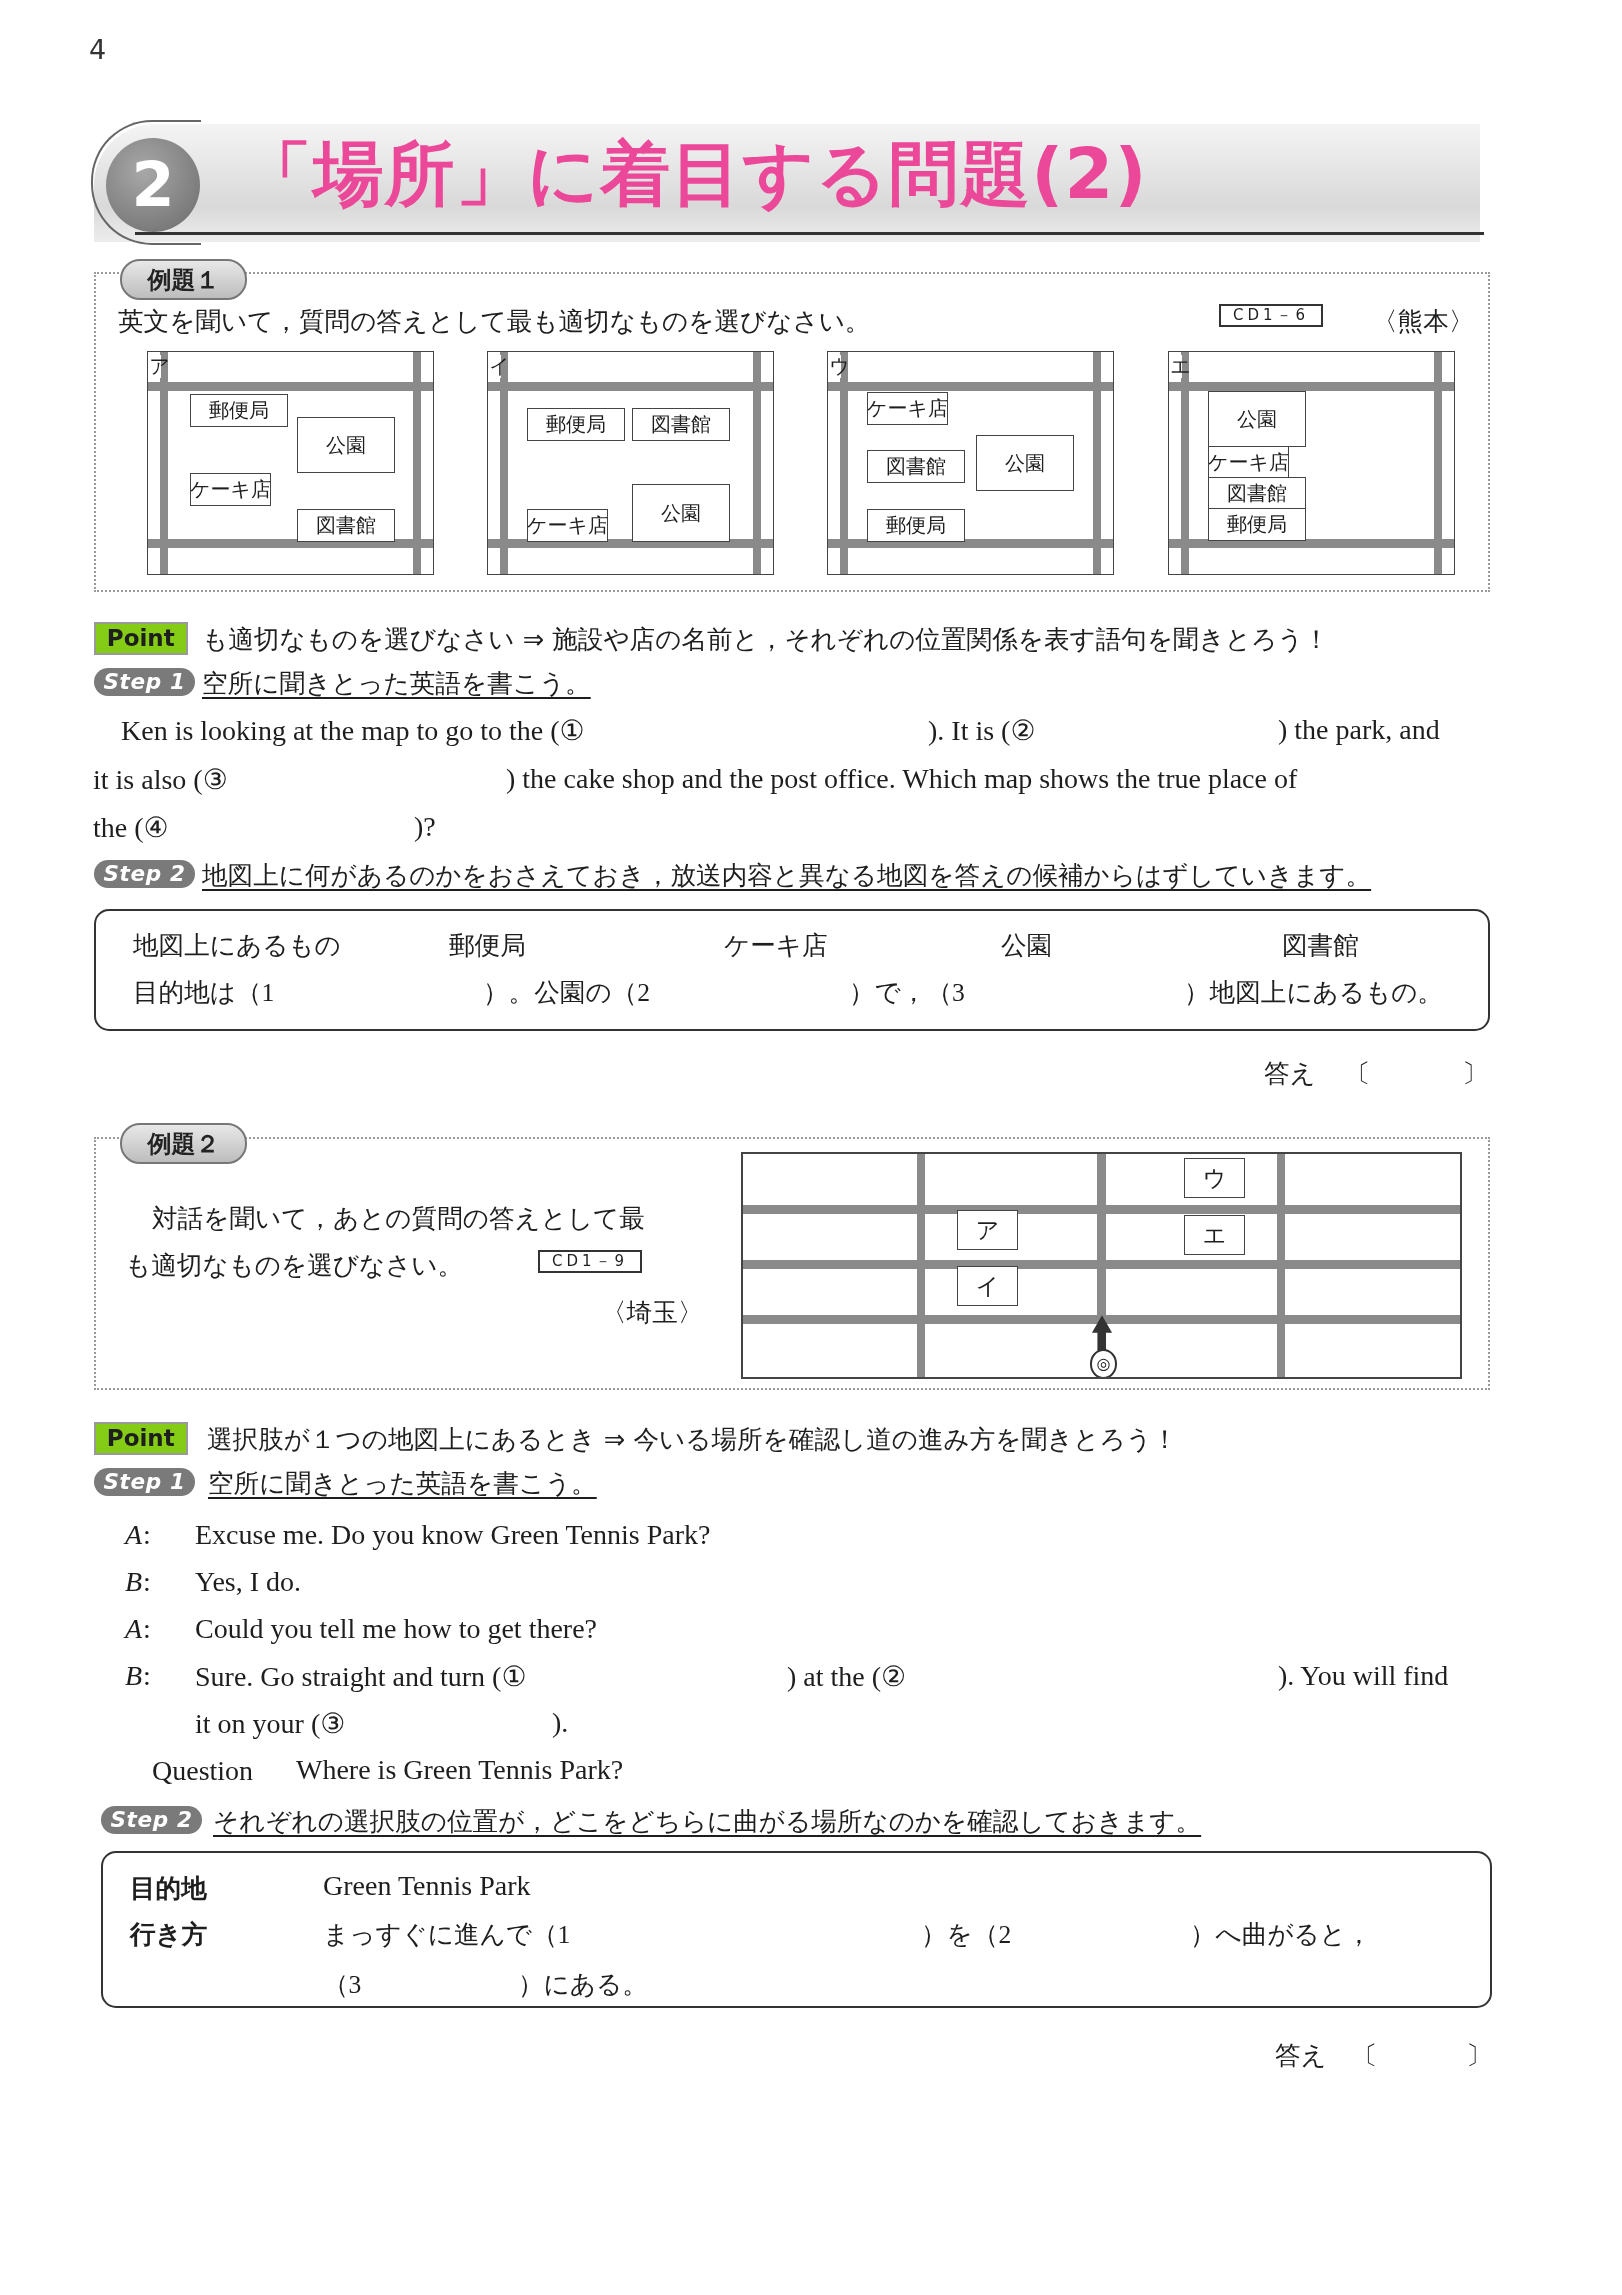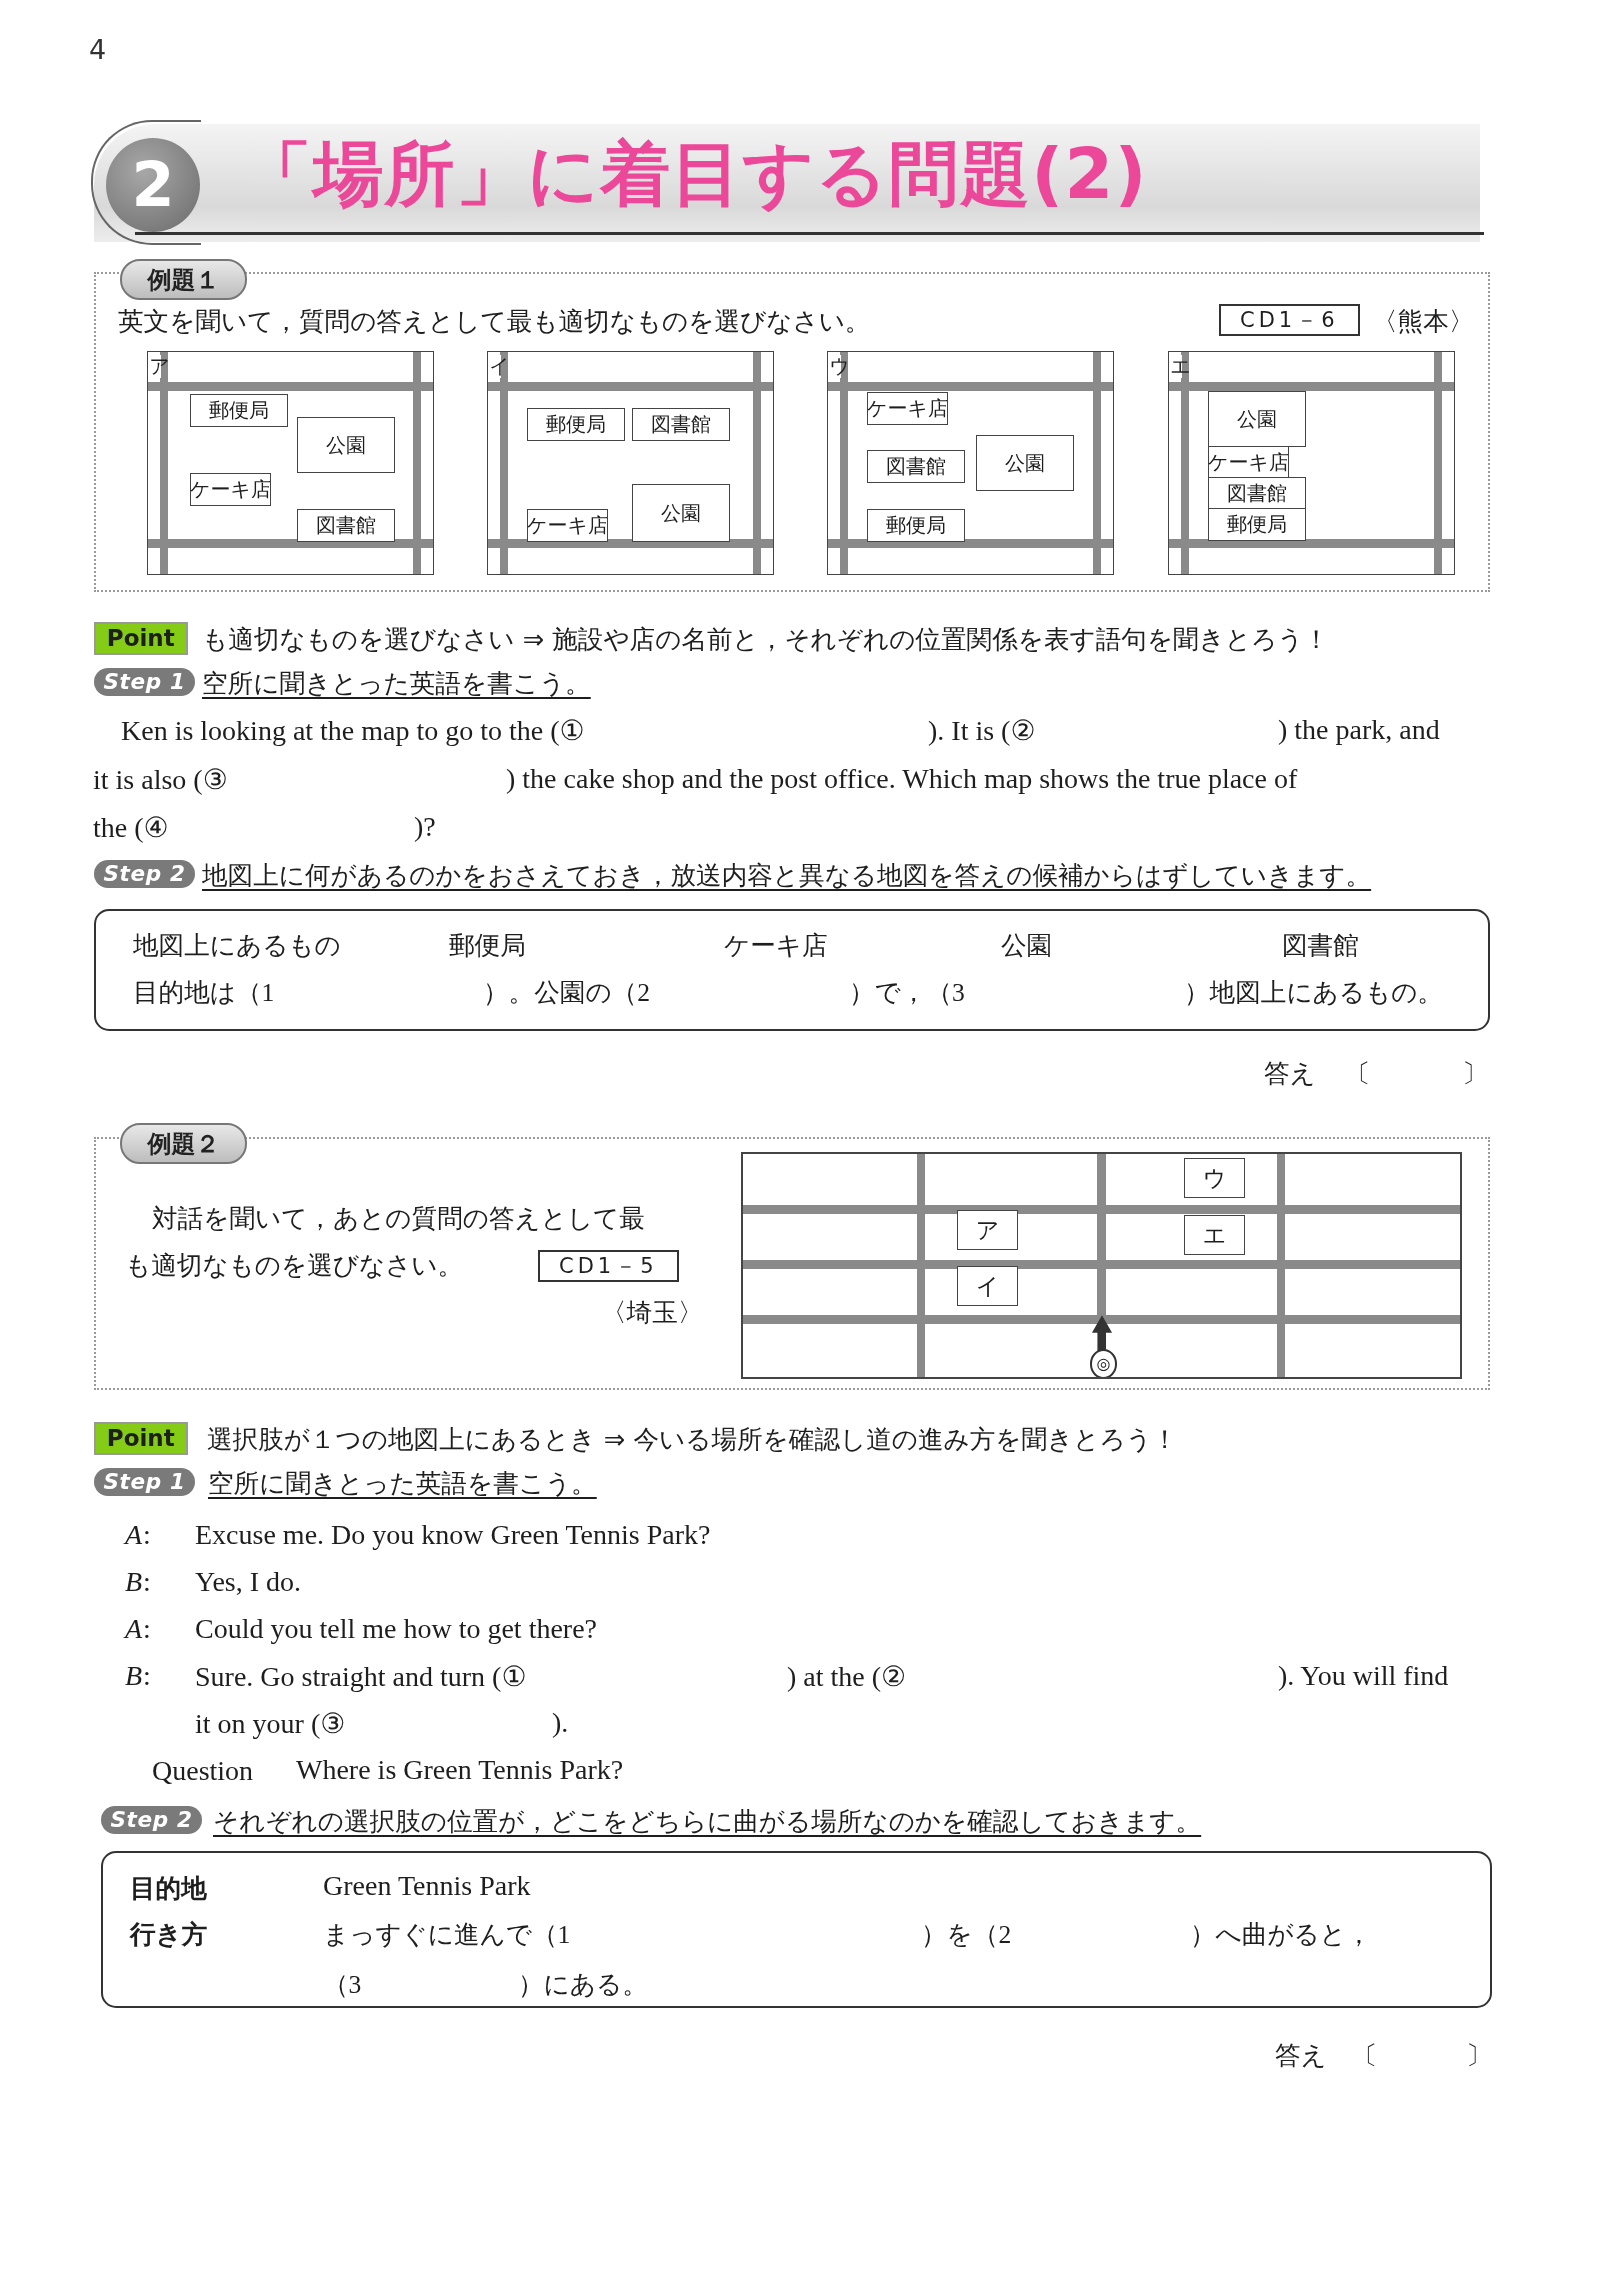--- a/index.html
+++ b/index.html
@@ -43,21 +43,21 @@
   #ex2-frame { left: 94px; top: 1137px; width: 1392px; height: 249px; }
   .ex-tag {
     background: linear-gradient(#e8e8e8, #bdbdbd);
     border: 2px solid #777; border-radius: 20px;
     font-size: 24px; font-weight: bold; padding: 2.7px 25.6px; color: #222;
   }
   #ex1-tag { left: 120px; top: 259px; }
   #ex2-tag { left: 120px; top: 1123px; }
 
   .instr { font-size: 25.6px; white-space: nowrap; }
-  .cdbox { border: 2px solid #333; font-size: 21px; padding: 0 19px; letter-spacing: 4px; }
+  .cdbox { border: 2px solid #333; font-size: 15px; padding: 0 12px; letter-spacing: 4px; }
 
   
   .map { position: absolute; width: 285px; height: 222px; border: 1.3px solid #444; background: #fff; overflow: hidden; }
   .road { position: absolute; background: #8a8a8a; }
   .map .vroad-l { left: 12px; top: 0; width: 8px; height: 100%; }
   .map .vroad-r { right: 12px; top: 0; width: 8px; height: 100%; }
   .map .hroad-t { left: 0; top: 30px; width: 100%; height: 9.4px; }
   .map .hroad-b { left: 0; top: 187px; width: 100%; height: 9.4px; }
   .map-label { position: absolute; left: 0; top: 2.7px; width: 12px; font-size: 20px; line-height: 23px; padding-left: 1.3px; background: #fff; }
   .bldg { position: absolute; border: 1.3px solid #444; background: #fff; font-size: 20px; display: flex; align-items: center; justify-content: center; white-space: nowrap; }
@@ -180,21 +180,21 @@
 <div class="abs ans sans" style="left:1264px; top:1056px;">答え</div>
 <div class="abs ans serif" style="left:1345px; top:1056px;">〔</div>
 <div class="abs" style="left:1379px; top:1057px; width:87px; height:30px;"></div>
 <div class="abs ans serif" style="left:1462px; top:1056px;">〕</div>
 
 <div id="ex2-frame" class="abs dash-frame"></div>
 <div id="ex2-tag" class="abs ex-tag sans">例題２</div>
 
 <div class="abs instr serif" style="left:152px; top:1201px;">対話を聞いて，あとの質問の答えとして最</div>
 <div class="abs instr serif" style="left:125px; top:1248px;">も適切なものを選びなさい。</div>
-<div class="abs cdbox sans" style="left:538px; top:1250px;">CD1－5</div>
+<div class="abs cdbox sans" style="left:538px; top:1250px;">CD1－9</div>
 <div class="abs instr serif" style="left:601px; top:1295px;">〈埼玉〉</div>
 
 <div id="grid-map" class="abs">
   <div class="gv" style="left:174px;"></div>
   <div class="gv" style="left:354px; width:9.4px;"></div>
   <div class="gv" style="left:534px;"></div>
   <div class="gh" style="top:51px;"></div>
   <div class="gh" style="top:106px;"></div>
   <div class="gh" style="top:161px;"></div>
   <div class="choice-box serif" style="left:214px; top:56px;">ア</div>

